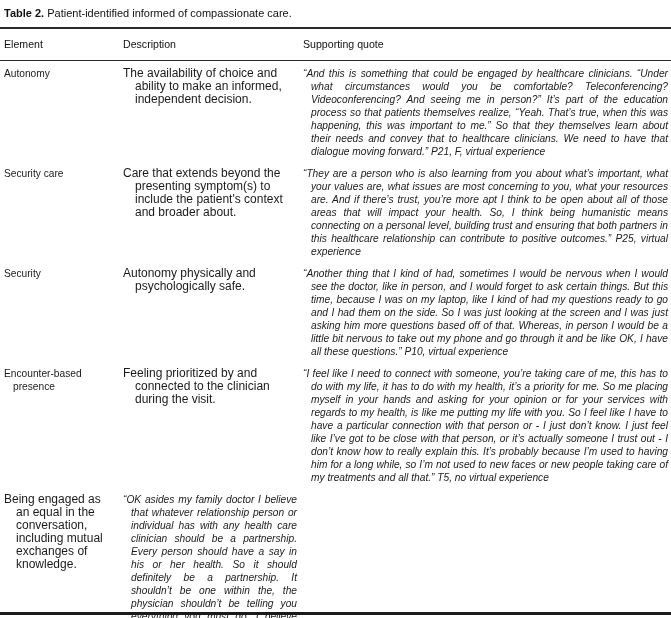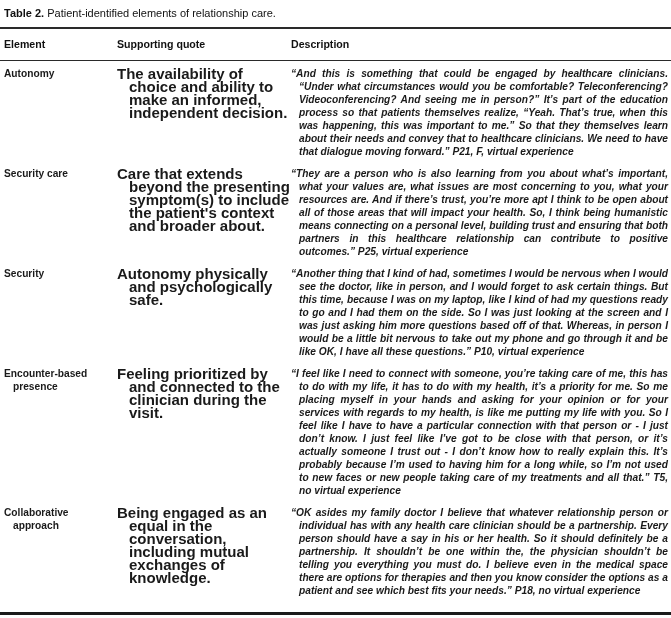--- a/index.html
+++ b/index.html
@@ -26,43 +26,43 @@
   .caption .label { font-weight: bold; text-align: right; }
   .rule-double {
     height: 2px;
     border-top: 1.2px solid #2a2a2a;
     border-bottom: 1px solid #2a2a2a;
     width: 100%;
   }
   .grid {
     display: grid;
     grid-template-columns: 113px 174px 1fr;
+    column-gap: 6px;
     padding: 0 3px 0 4px;
-    font-weight: bold;
   }
   .header-row {
     padding-top: 9px;
     padding-bottom: 10px;
     font-size: 10.6px;
     color: #111;
   }
   .rule-single {
     border-top: 1.2px solid #2a2a2a;
     width: 100%;
   }
   .tbody { padding-top: 6px; }
   .row { margin-bottom: 9px; }
   .cell-element {
     font-size: 10.2px;
     line-height: 13px;
     padding-left: 9px;
     text-indent: -9px;
   }
   .cell-desc {
-    font-size: 15px;
+    font-size: 12px;
     line-height: 13px;
     padding-left: 12px;
     text-indent: -12px;
   }
   .cell-quote {
     font-size: 10.2px;
     line-height: 13px;
     font-style: italic;
     text-align: justify;
     padding-left: 8px;
@@ -77,29 +77,29 @@
     background: #1a1a1a;
   }
 </style>
 </head>
 <body>
 
 <div class="page">
 
   <p class="caption">
     <span class="label">Table 2.</span>
-    <span>Patient-identified elements of relationship care.</span>
+    <span>Patient-identified informed of compassionate care.</span>
   </p>
 
   <div class="rule-double"></div>
 
   <div class="grid header-row">
     <div>Element</div>
+    <div>Description</div>
     <div>Supporting quote</div>
-    <div>Description</div>
   </div>
 
   <div class="rule-single"></div>
 
   <div class="tbody">
 
     <div class="grid row">
       <div class="cell-element">Autonomy</div>
       <div class="cell-desc">The availability of choice and ability to make an informed, independent decision.</div>
       <div class="cell-quote">“And this is something that could be engaged by healthcare clinicians. “Under what circumstances would you be comfortable? Teleconferencing? Videoconferencing? And seeing me in person?” It’s part of the education process so that patients themselves realize, “Yeah. That’s true, when this was happening, this was important to me.” So that they themselves learn about their needs and convey that to healthcare clinicians. We need to have that dialogue moving forward.” P21, F, virtual experience</div>
@@ -117,21 +117,20 @@
       <div class="cell-quote">“Another thing that I kind of had, sometimes I would be nervous when I would see the doctor, like in person, and I would forget to ask certain things. But this time, because I was on my laptop, like I kind of had my questions ready to go and I had them on the side. So I was just looking at the screen and I was just asking him more questions based off of that. Whereas, in person I would be a little bit nervous to take out my phone and go through it and be like OK, I have all these questions.” P10, virtual experience</div>
     </div>
 
     <div class="grid row">
       <div class="cell-element">Encounter-based presence</div>
       <div class="cell-desc">Feeling prioritized by and connected to the clinician during the visit.</div>
       <div class="cell-quote">“I feel like I need to connect with someone, you’re taking care of me, this has to do with my life, it has to do with my health, it’s a priority for me. So me placing myself in your hands and asking for your opinion or for your services with regards to my health, is like me putting my life with you. So I feel like I have to have a particular connection with that person or - I just don’t know. I just feel like I’ve got to be close with that person, or it’s actually someone I trust out - I don’t know how to really explain this. It’s probably because I’m used to having him for a long while, so I’m not used to new faces or new people taking care of my treatments and all that.” T5, no virtual experience</div>
     </div>
 
     <div class="grid row">
-      <div class="cell-element">Collaborative approach</div>
       <div class="cell-desc">Being engaged as an equal in the conversation, including mutual exchanges of knowledge.</div>
       <div class="cell-quote">“OK asides my family doctor I believe that whatever relationship person or individual has with any health care clinician should be a partnership. Every person should have a say in his or her health. So it should definitely be a partnership. It shouldn’t be one within the, the physician shouldn’t be telling you everything you must do. I believe even in the medical space there are options for therapies and then you know consider the options as a patient and see which best fits your needs.” P18, no virtual experience</div>
     </div>
 
   </div>
 
   <div class="rule-bottom"></div>
 
 </div>
 

